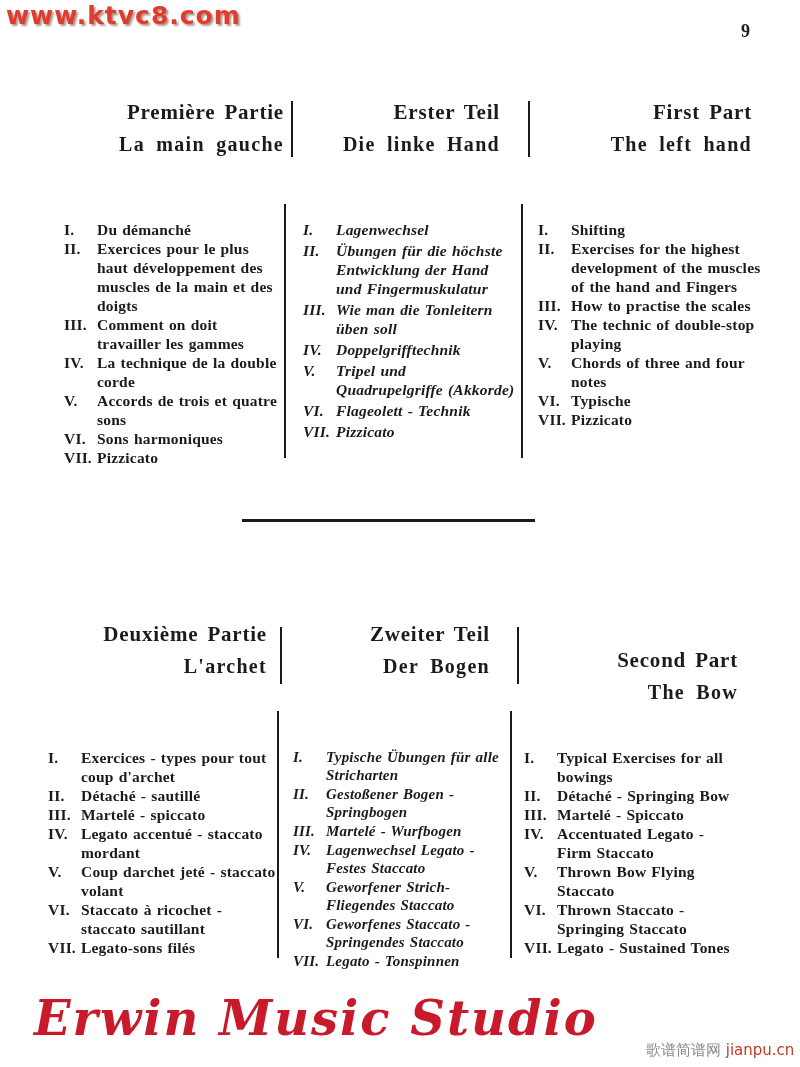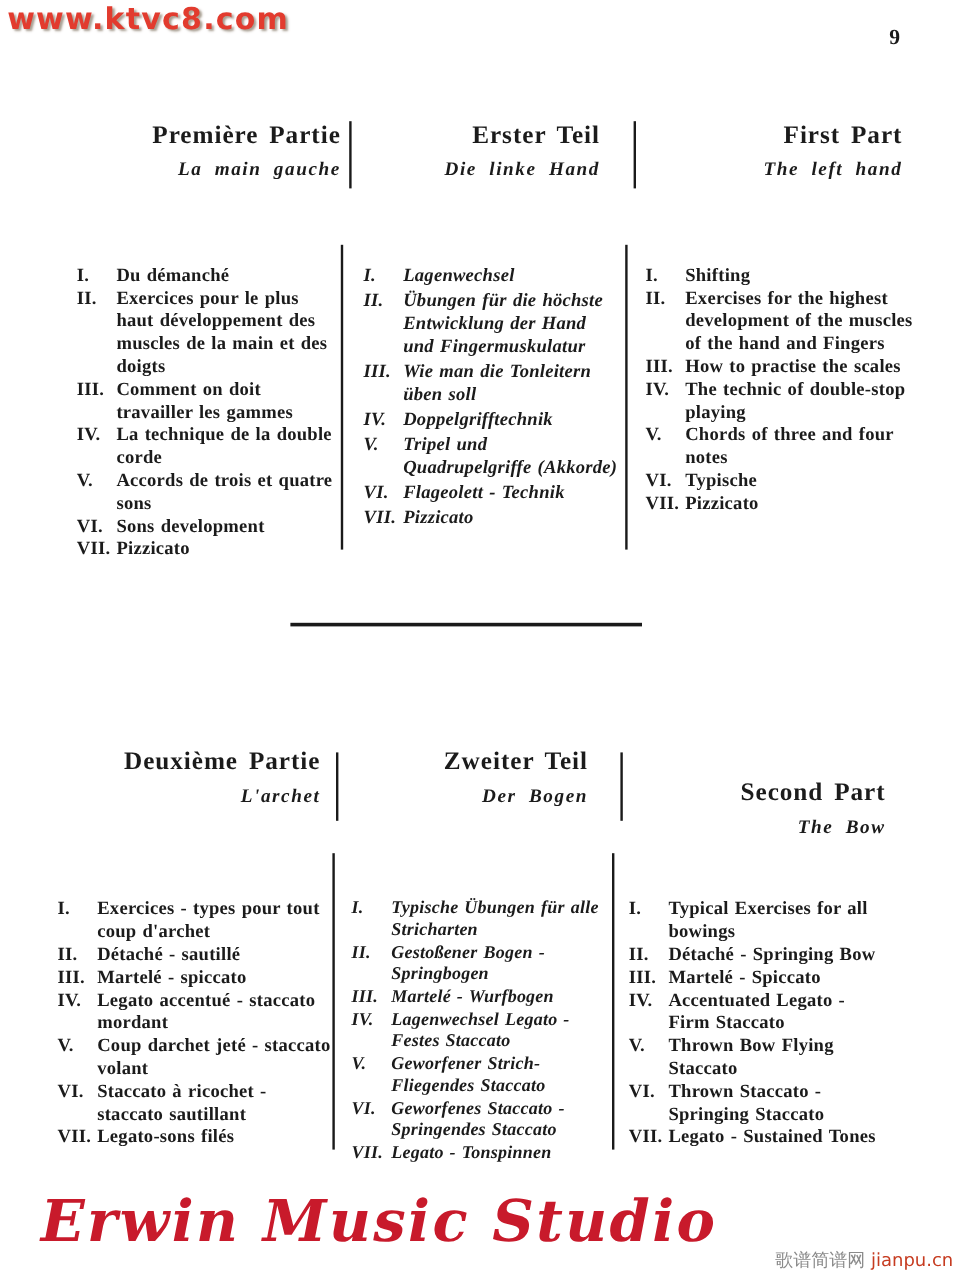--- a/index.html
+++ b/index.html
@@ -12,21 +12,21 @@
     position:absolute;left:6px;top:1px;
     font-family:"DejaVu Sans","Liberation Sans",sans-serif;
     font-weight:bold;font-size:25px;letter-spacing:1px;
     color:#e23b2e;text-shadow:2px 2px 2px rgba(150,140,125,0.85);
   }
   .page-number{position:absolute;left:741px;top:21px;font-size:18px;font-weight:700;}
 
   
   .hdr{position:absolute;text-align:right;}
   .hdr-title{font-size:21px;font-weight:700;letter-spacing:0.8px;word-spacing:3px;white-space:nowrap;}
-  .hdr-sub{font-size:16px;font-weight:700;letter-spacing:1.3px;word-spacing:5px;margin-top:8px;white-space:nowrap;font-style:italic;}
+  .hdr-sub{font-size:20px;font-weight:700;letter-spacing:1.3px;word-spacing:5px;margin-top:8px;white-space:nowrap;}
   .h-s1-fr{left:58px;top:100px;width:226px;}
   .h-s1-de{left:302px;top:100px;width:198px;}
   .h-s1-en{left:532px;top:100px;width:220px;}
   .h-s2-fr{left:45px;top:622px;width:222px;}
   .h-s2-de{left:290px;top:622px;width:200px;}
   .h-s2-en{left:528px;top:648px;width:210px;}
 
   
   .vline{position:absolute;width:2px;background:#1a1a1a;}
   .vl-h1a{left:291px;top:101px;height:56px;}
@@ -121,21 +121,21 @@
         <span class="txt">La technique de la double corde</span>
       </li>
 
       <li class="item">
         <span class="num">V.</span>
         <span class="txt">Accords de trois et quatre sons</span>
       </li>
 
       <li class="item">
         <span class="num">VI.</span>
-        <span class="txt">Sons development</span>
+        <span class="txt">Sons harmoniques</span>
       </li>
 
       <li class="item">
         <span class="num">VII.</span>
         <span class="txt">Pizzicato</span>
       </li>
     </ul>
   <ul class="list list-german l-s1-de">
 
       <li class="item">

